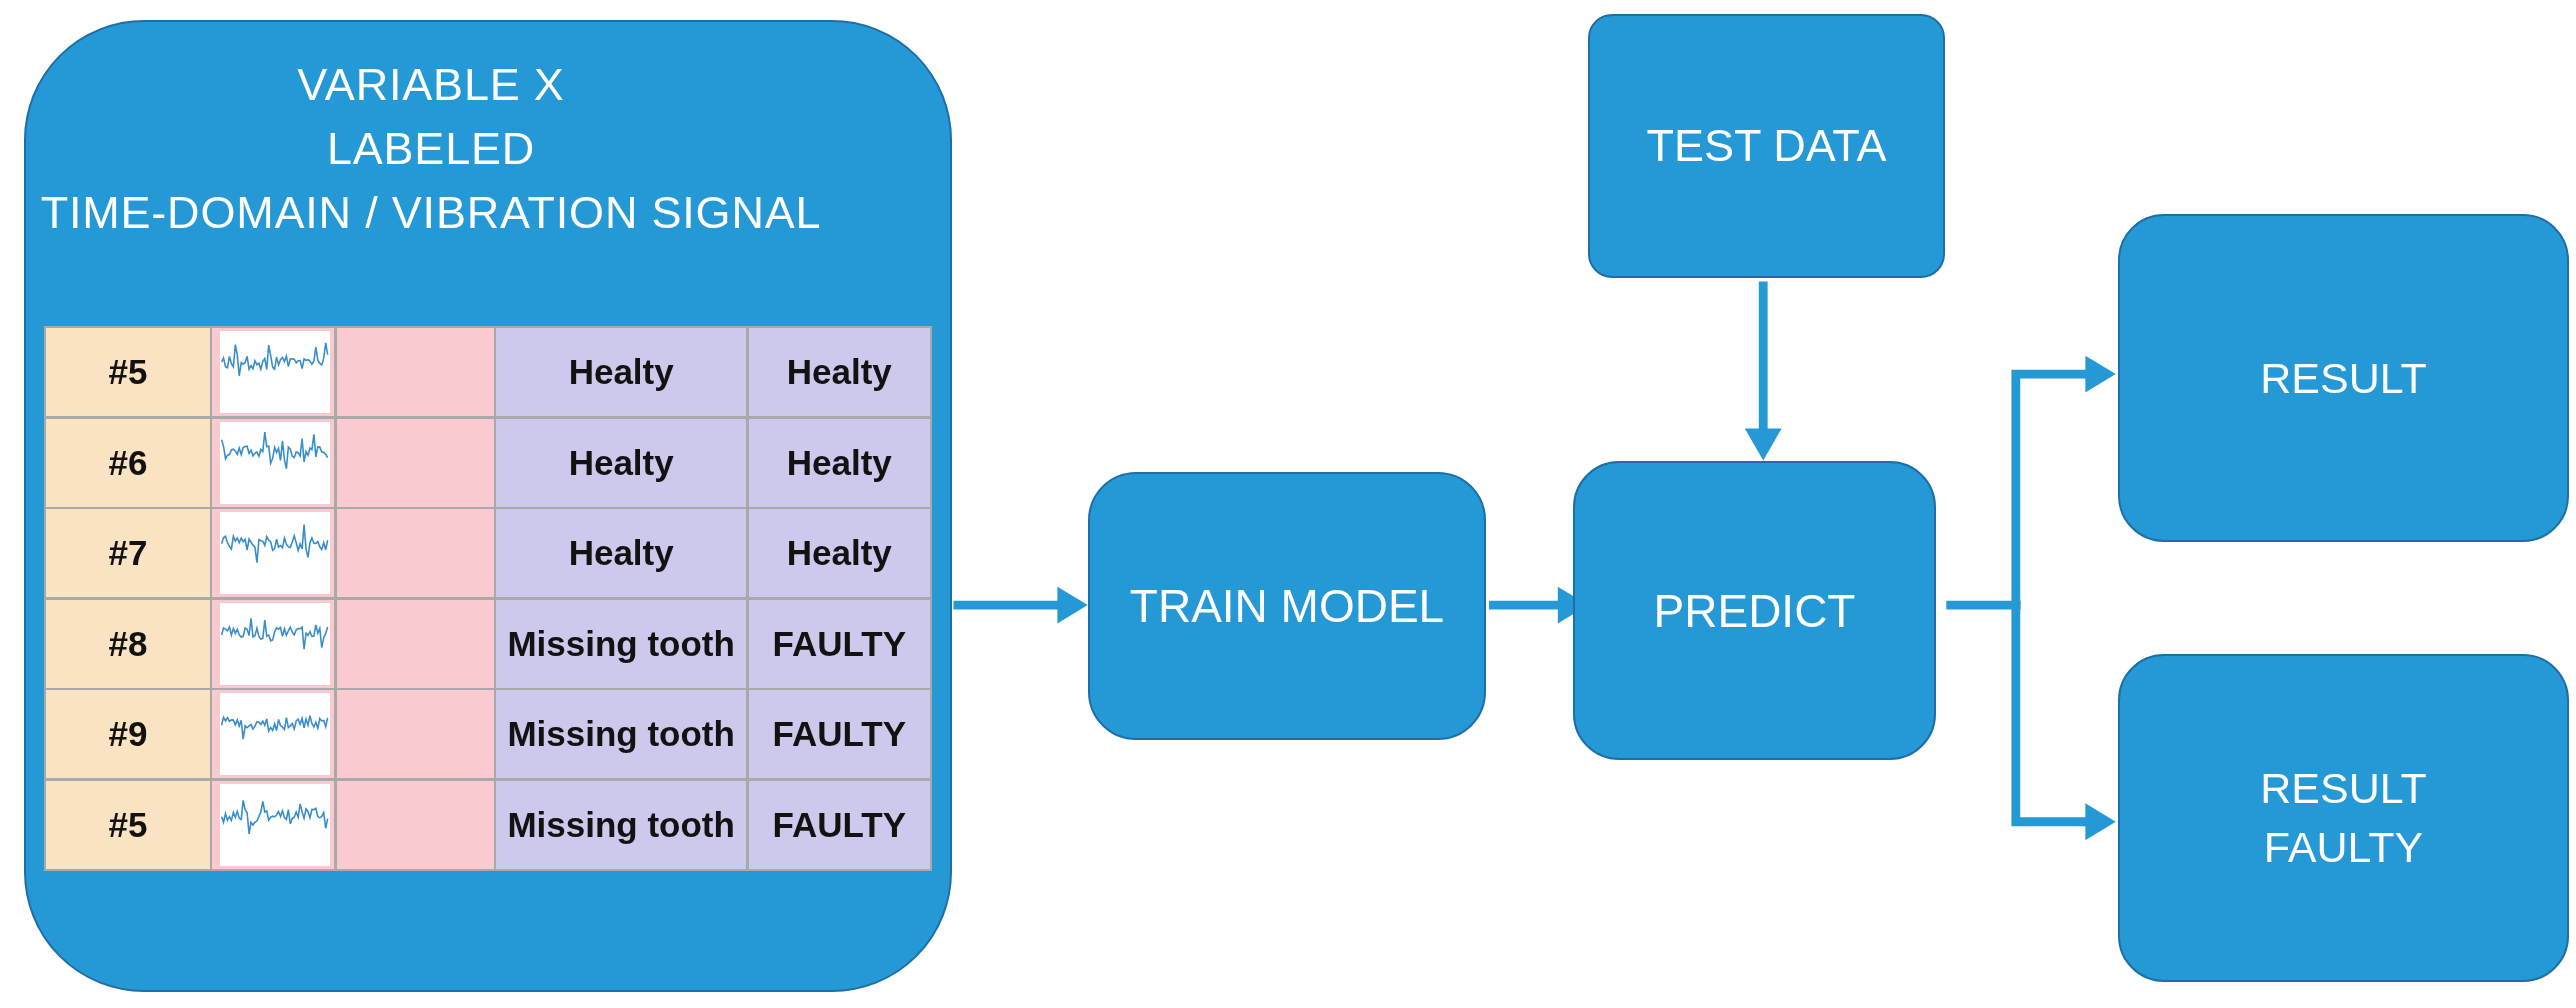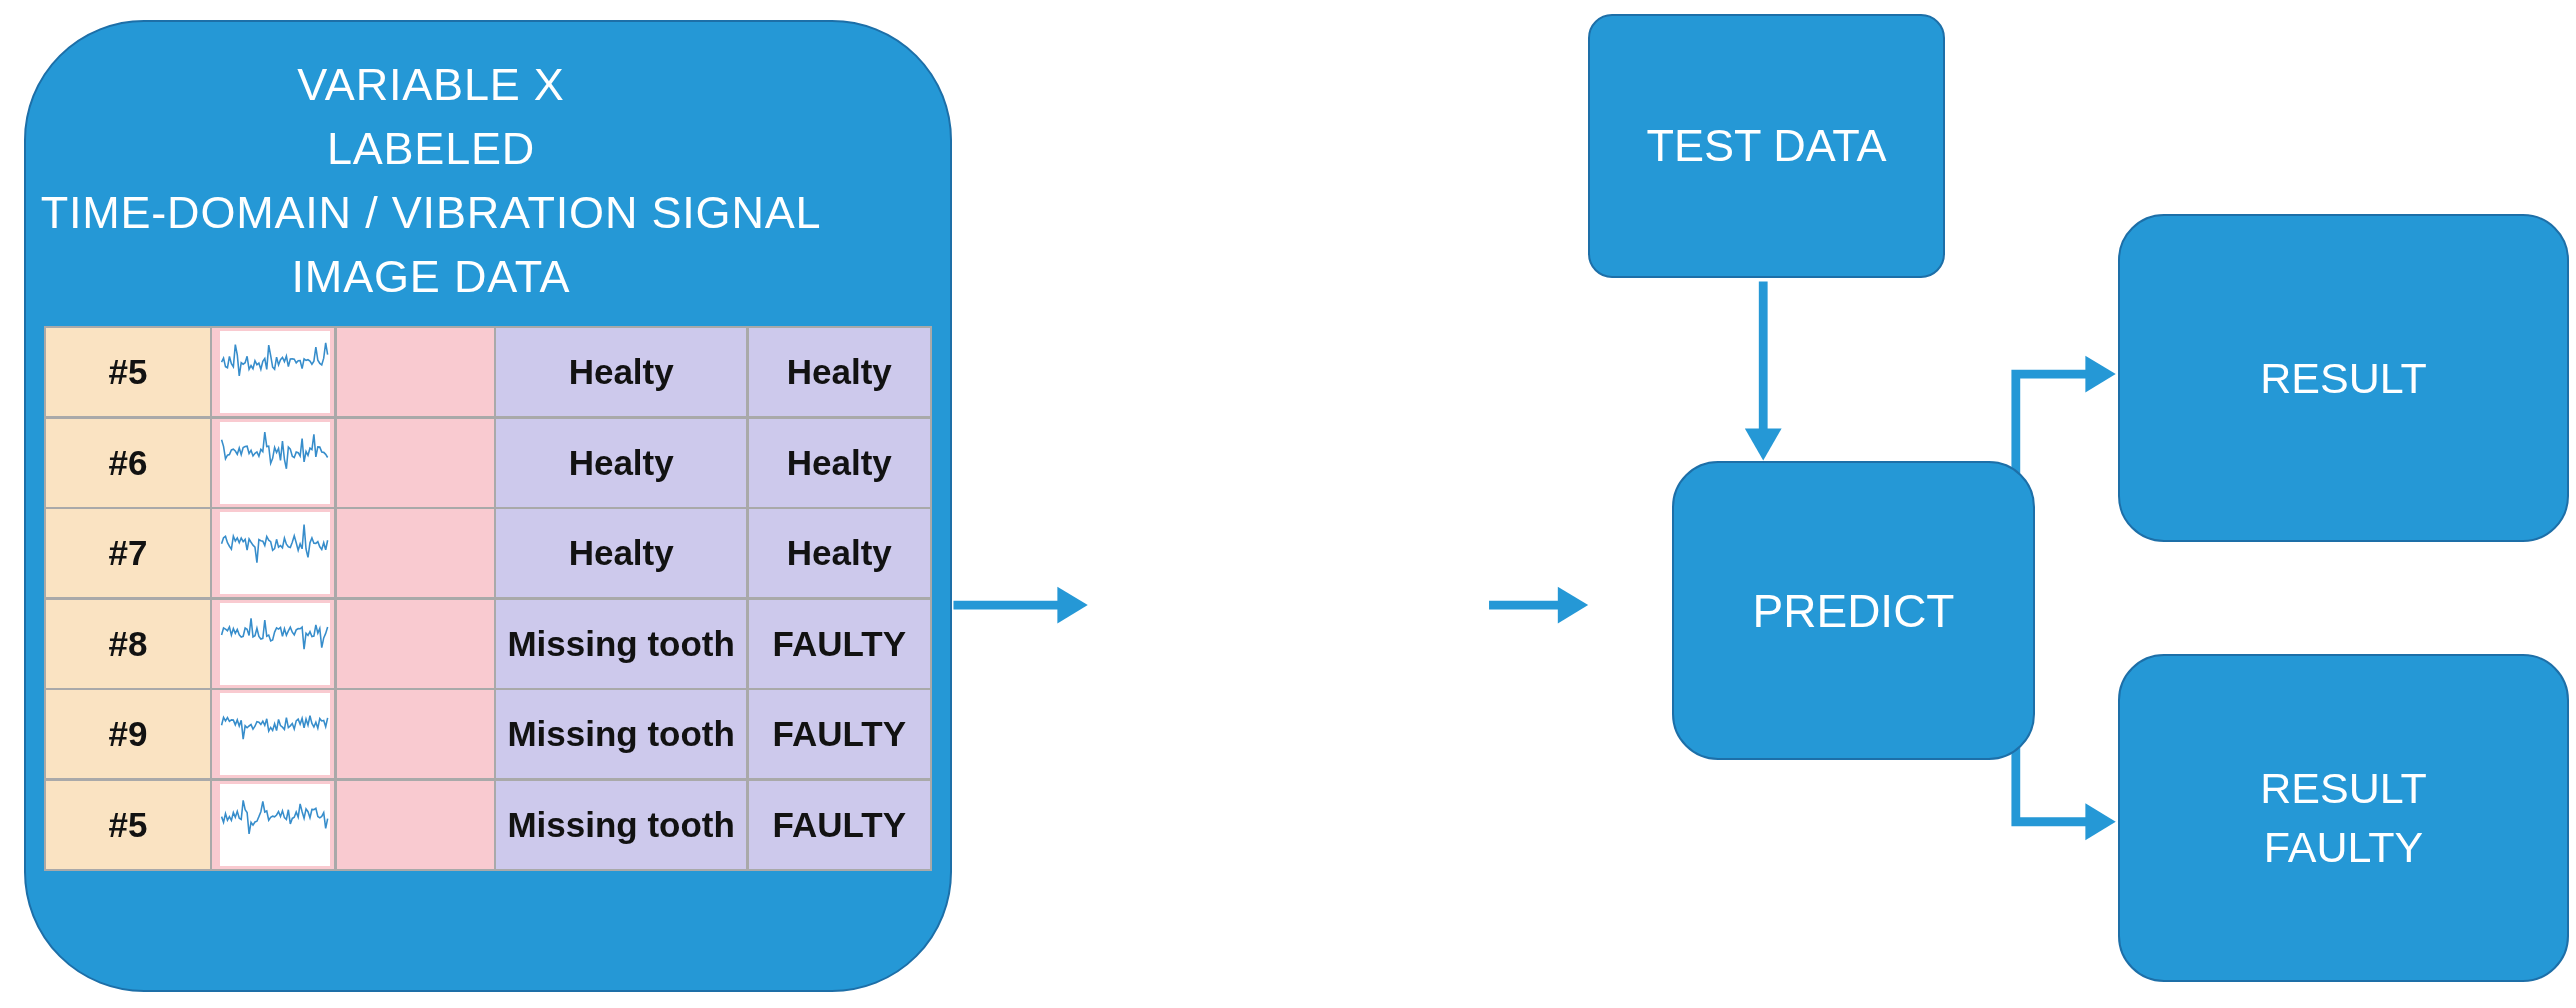--- a/index.html
+++ b/index.html
@@ -40,21 +40,21 @@
     border-radius:120px;
     justify-content:flex-start;
   }
   #big-box-title{
     position:absolute;left:24px;top:53px;width:814px;
     text-align:center;color:var(--box-text);
     font-size:45px;line-height:64px;font-weight:400;letter-spacing:0.8px;
   }
   #train-model{left:1088px;top:472px;width:398px;height:268px;border-radius:48px;font-size:46px;}
   #test-data{left:1588px;top:14.4px;width:357px;height:264px;border-radius:24px;font-size:45px;}
-  #predict{left:1672px;top:461px;width:363px;height:299px;border-radius:46px;font-size:46px;}
+  #predict{left:1573px;top:461px;width:363px;height:299px;border-radius:46px;font-size:46px;}
   #result-healthy{left:2118px;top:214px;width:451px;height:328px;border-radius:46px;font-size:43px;line-height:61px;}
   #result-faulty{left:2118px;top:654px;width:451px;height:328px;border-radius:46px;font-size:43px;line-height:59px;}
 
   
   #data-table{
     position:absolute;left:44px;top:326px;width:888px;height:545px;
     display:grid;
     grid-template-columns:164px 122px 157px 250px 1fr;
     grid-auto-rows:1fr;
     gap:2.4px;
@@ -108,21 +108,20 @@
       <polygon class="head" points="2608,445 2646,468 2608,491"></polygon>
       <polygon class="head" points="2608,1005 2646,1028 2608,1051"></polygon>
     </g>
   </svg>
 
   <div class="node" id="big-box"></div>
   <div id="big-box-title">
       <div class="line">VARIABLE X</div>
       <div class="line">LABELED</div>
       <div class="line">TIME-DOMAIN / VIBRATION SIGNAL</div>
-      <div class="line">IMAGE DATA</div>
     </div>
 
   <div id="data-table">
     <div class="trow">
       <div class="cell c-id">
           <span class="id-text">#5</span>
         </div>
       <div class="cell c-wave">
         <div class="plot">
           <svg class="wave" viewBox="0 0 140 100" preserveAspectRatio="none">
@@ -233,20 +232,23 @@
       <div class="cell c-pink"></div>
       <div class="cell c-label">
           <span class="label-text">Missing tooth</span>
         </div>
       <div class="cell c-status">
           <span class="status-text">FAULTY</span>
         </div>
     </div>
   </div>
 
+  <div class="node" id="train-model">
+    <div class="line">TRAIN MODEL</div>
+  </div>
 
   <div class="node" id="test-data">
     <div class="line">TEST DATA</div>
   </div>
 
   <div class="node" id="predict">
     <div class="line">PREDICT</div>
   </div>
 
   <div class="node" id="result-healthy">

